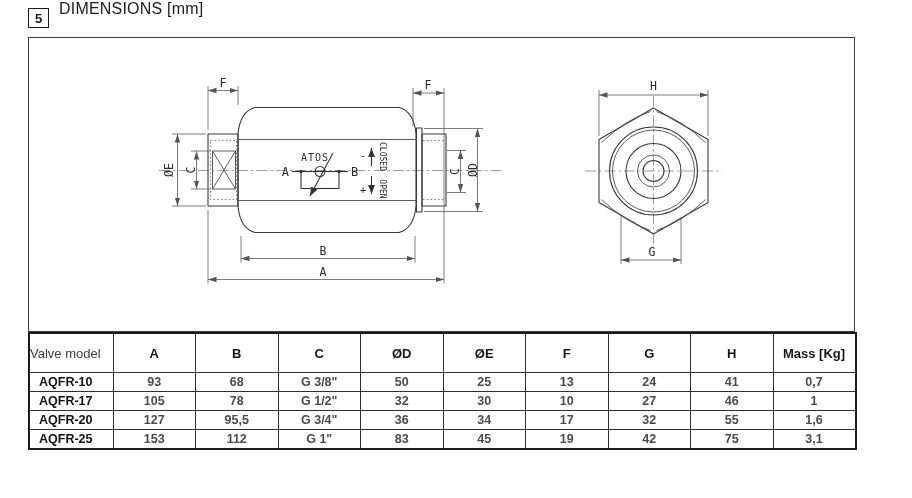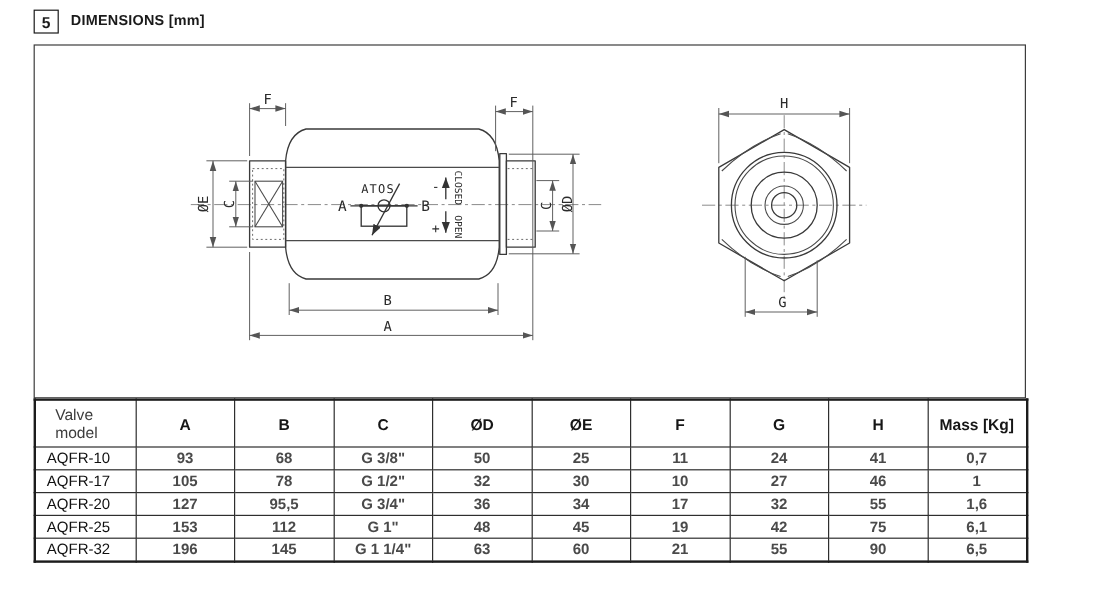--- a/index.html
+++ b/index.html
@@ -1,20 +1,20 @@
 <!DOCTYPE html>
 <html><head>
 <meta charset="utf-8">
 <style>
   html,body{margin:0;padding:0;background:#fff;}
   body{width:912px;height:498px;position:relative;font-family:"Liberation Sans",sans-serif;color:#1a1a1a;overflow:hidden;}
 
   .section-box{position:absolute;left:28px;top:8px;width:21px;height:20px;border:1.5px solid #1a1a1a;
     display:flex;align-items:center;justify-content:center;font-size:13px;font-weight:bold;box-sizing:border-box;}
-  .section-title{position:absolute;left:59px;top:10px;font-size:12px;font-weight:bold;letter-spacing:.2px;}
+  .section-title{position:absolute;left:59px;top:0;font-size:16px;font-weight:normal;letter-spacing:.2px;}
 
   .frame{position:absolute;left:28px;top:37px;width:827px;height:295px;border:1px solid #3d3d3d;box-sizing:border-box;background:#fff;}
   .frame svg{display:block;}
 
   
   .ol{stroke:#3a3a3a;stroke-width:1.1;fill:none;stroke-linejoin:round;}
   .ol2{stroke:#4a4a4a;stroke-width:.9;fill:none;}
   .sym{stroke:#333;stroke-width:1.1;fill:none;}
   .dim{stroke:#5a5a5a;stroke-width:.8;fill:none;}
   .cl{stroke:#737373;stroke-width:.7;fill:none;stroke-dasharray:11 3 2.5 3;}
@@ -24,23 +24,23 @@
   .t10{font-size:10px;letter-spacing:1px;}
   .t11{font-size:11px;}
   .t115{font-size:11.5px;}
   .t12{font-size:12px;}
 
   
   .dim-table{position:absolute;left:28px;top:332px;width:828px;border-collapse:collapse;table-layout:fixed;
     border:2px solid #1c1c1c;background:#fff;}
   .dim-table th,.dim-table td{border:1px solid #2e2e2e;padding:0;font-weight:bold;}
   .dim-table th{height:38px;font-size:13px;font-weight:bold;color:#161616;text-align:center;}
-  .dim-table th.model-h{font-weight:normal;color:#3c3c3c;text-align:left;padding-left:16px;}
+  .dim-table th.model-h{font-weight:normal;color:#3c3c3c;text-align:left;padding-left:0;}
   .dim-table td{height:18px;font-size:12.5px;color:#4a4a4a;text-align:center;}
-  .dim-table td.model{font-weight:normal;color:#101010;text-align:left;padding-left:9px;}
+  .dim-table td.model{font-weight:bold;color:#101010;text-align:left;padding-left:9px;}
 </style>
 </head>
 <body>
 
 <div class="section-box">
   <span>5</span>
 </div>
 <div class="section-title">DIMENSIONS [mm]</div>
 
 <div class="frame">
@@ -191,21 +191,21 @@
     </tr>
   </thead>
   <tbody>
     <tr>
       <td class="model">AQFR-10</td>
       <td>93</td>
       <td>68</td>
       <td>G 3/8"</td>
       <td>50</td>
       <td>25</td>
-      <td>11</td>
+      <td>13</td>
       <td>24</td>
       <td>41</td>
       <td>0,7</td>
     </tr>
     <tr>
       <td class="model">AQFR-17</td>
       <td>105</td>
       <td>78</td>
       <td>G 1/2"</td>
       <td>32</td>
@@ -225,33 +225,21 @@
       <td>17</td>
       <td>32</td>
       <td>55</td>
       <td>1,6</td>
     </tr>
     <tr>
       <td class="model">AQFR-25</td>
       <td>153</td>
       <td>112</td>
       <td>G 1"</td>
-      <td>48</td>
+      <td>83</td>
       <td>45</td>
       <td>19</td>
       <td>42</td>
       <td>75</td>
-      <td>6,1</td>
-    </tr>
-    <tr>
-      <td class="model">AQFR-32</td>
-      <td>196</td>
-      <td>145</td>
-      <td>G 1 1/4"</td>
-      <td>63</td>
-      <td>60</td>
-      <td>21</td>
-      <td>55</td>
-      <td>90</td>
-      <td>6,5</td>
+      <td>3,1</td>
     </tr>
   </tbody>
 </table>
 
 </body></html>

